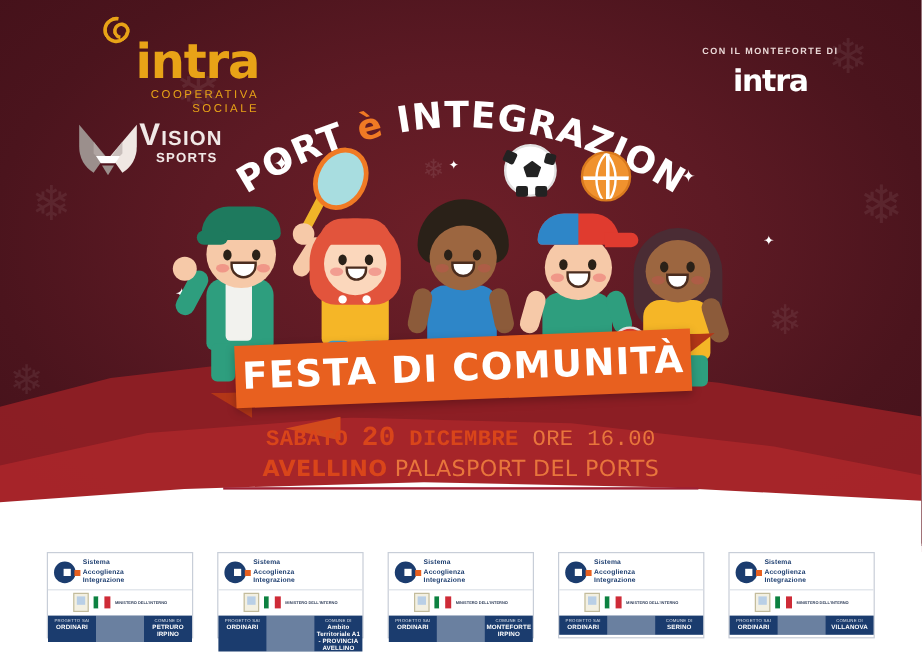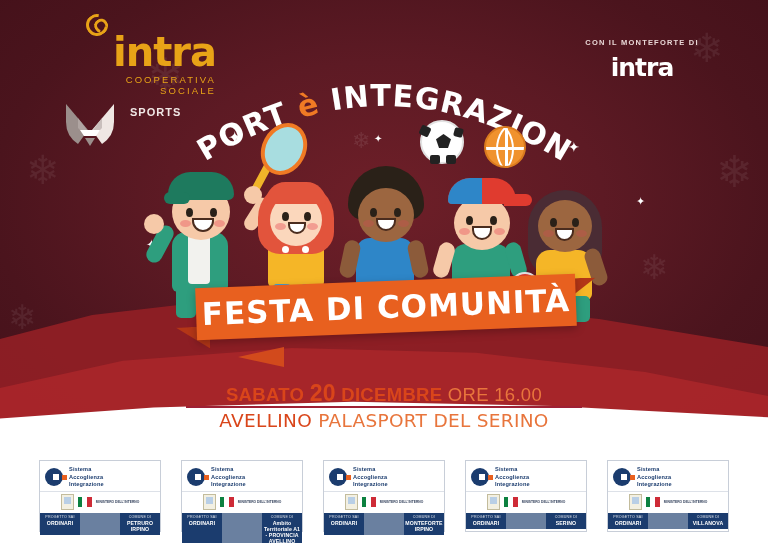--- a/index.html
+++ b/index.html
@@ -98,26 +98,26 @@
   .ribbon-tail-l { position:absolute; left:176px; top:327px; width:34px; height:22px; background:#B33617;
                    clip-path:polygon(0 0,100% 0,100% 100%); transform:rotate(-2deg); }
   .ribbon-tail-r { position:absolute; left:566px; top:278px; width:30px; height:22px; background:#B33617;
                    clip-path:polygon(0 0,100% 0,0 100%); transform:rotate(-2deg); }
   .ribbon-arrow-l { position:absolute; left:238px; top:347px; width:46px; height:20px; background:#D24A1C;
                    clip-path:polygon(100% 0,0 50%,100% 100%); }
 
   
   .details { position:absolute; left:0; top:352px; width:768px; text-align:center; }
   .d-line1 { font-size:18.5px; letter-spacing:.3px; color:#E8753C; font-weight:400;
-             font-family:Liberation Sans, sans-serif;margin-top:28px; }
+             font-family:Liberation Mono, monospace; }
   .d-line1 b { color:#D9451A; font-weight:700; }
   .d-line1 .bignum { font-size:23px; font-weight:700; color:#D9451A; }
   .d-line2 { font-size:18.5px; letter-spacing:.3px; color:#E8753C; margin-top:3px;
              font-family:"DejaVu Sans", sans-serif; }
-  .d-line2 b { color:#D9451A; font-weight:400; }
+  .d-line2 b { color:#D9451A; font-weight:700; }
 
   
   .greet-rule { position:absolute; left:186px; top:406px; width:396px; height:1.5px; background:#9E2034; }
   .greetings { position:absolute; left:0; top:415px; width:768px; text-align:center; }
   .g1 { font-size:13.5px; font-weight:700; color:#8E1F33; letter-spacing:.1px; }
   .g2 { font-size:12px; color:#8E1F33; margin-top:3px; direction:rtl; }
 
   
   .cards { position:absolute; left:0; top:460px; width:768px; height:72px;
            display:flex; justify-content:center; gap:20px; }
@@ -177,20 +177,23 @@
 
   <div class="vision-block">
     <svg class="fox" width="56" height="48" viewBox="0 0 56 48">
       <path d="M4 4 L4 22 Q4 36 16 44 L26 30 Z" fill="#9b8f8c"></path>
       <path d="M52 4 L52 22 Q52 36 40 44 L30 30 Z" fill="#efe7e3"></path>
       <path d="M16 18 L28 34 L40 18 L40 28 Q28 42 16 28 Z" fill="#b9aeab" opacity=".7"></path>
       <path d="M18 30 L38 30 L34 36 L22 36 Z" fill="#fff"></path>
       <path d="M23 38 L33 38 L28 46 Z" fill="#9b8f8c"></path>
     </svg>
     <div class="vision-text">
+      <div class="v-line1">
+        <span class="big-v">V</span><span>ISION</span>
+      </div>
       <div class="v-line2">
         <span>S</span><span>PORTS</span>
       </div>
     </div>
   </div>
 
   <div class="contrib">
     <div class="contrib-label">CON IL MONTEFORTE DI</div>
     <div class="contrib-logo">intra</div>
   </div>
@@ -317,21 +320,21 @@
   <div class="ribbon">
     <div class="ribbon-text">FESTA DI COMUNITÀ</div>
   </div>
   <div class="ribbon-arrow-l"></div>
 
   <div class="details">
     <div class="d-line1">
       <b>SABATO </b><span class="bignum">20</span><b> DICEMBRE </b><span>ORE 16.00</span>
     </div>
     <div class="d-line2">
-      <b>AVELLINO</b><span> PALASPORT DEL SERINO</span>
+      <b>AVELLINO</b><span> PALASPORT DEL PORTS</span>
     </div>
   </div>
 
   <div class="greet-rule"></div>
   <div class="greetings">
   </div>
 
   <div class="cards">
 
     <div class="card">

